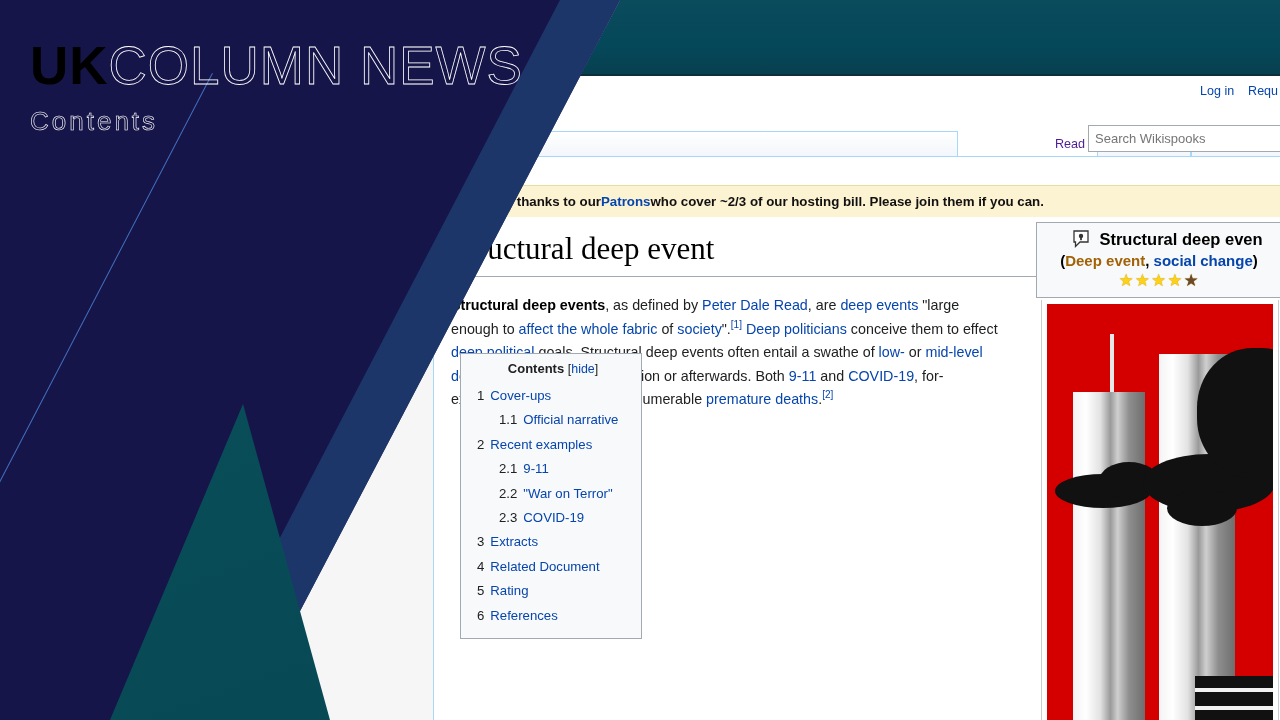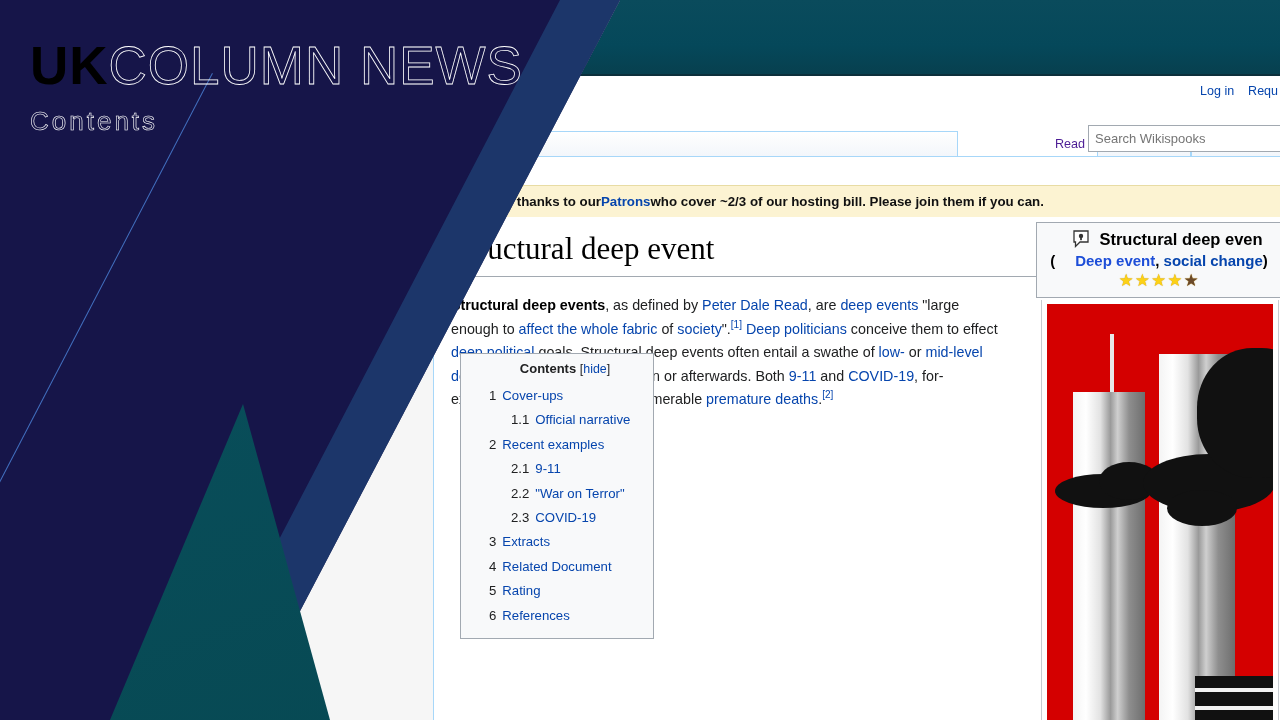--- a/index.html
+++ b/index.html
@@ -60,21 +60,21 @@
   h1.firstHeading{font-family:"Liberation Serif", serif;font-weight:normal;
                   font-size:31px;line-height:1.3;color:#000;margin:0;padding:12px 0 7px 0;
                   border-bottom:1px solid #a2a9b1;width:790px;}
   .bodytext{width:548px;font-size:14.3px;line-height:23.5px;color:#202122;margin-top:17px;}
   .bodytext a{color:#0645ad;text-decoration:none;}
   .bodytext b{color:#000;}
   sup{font-size:10px;vertical-align:super;line-height:0;}
 
   
   .toc{position:absolute;left:217px;top:278px;width:176px;
-       background:#f8f9fa;border:1px solid #a2a9b1;padding:7px 0 10px 16px;}
+       background:#f8f9fa;border:1px solid #a2a9b1;padding:7px 0 10px 4px;}
   .toc .title{text-align:center;font-size:13px;font-weight:bold;color:#202122;margin-bottom:8px;}
   .toc .title .hide{font-weight:normal;font-size:12.4px;color:#202122;}
   .toc .title .hide a{color:#0645ad;text-decoration:none;}
   .toc li{list-style:none;font-size:13.2px;line-height:24.4px;color:#202122;white-space:nowrap;}
   .toc ul{margin:0;padding:0 0 0 12px;}
   .toc .num{color:#202122;margin-right:6px;}
   .toc a{color:#0645ad;text-decoration:none;}
   .toc .lvl2{padding-left:22px;}
 
   
@@ -215,21 +215,21 @@
 
     <div class="infobox">
       <div class="ib-title">
         <svg width="20" height="20" viewBox="0 0 20 20">
           <path d="M3 2h14v11H9l-4.5 4.5V13H3z" fill="#ffffff" stroke="#333" stroke-width="1.3"></path>
           <circle cx="10" cy="7" r="2.2" fill="#333"></circle>
           <rect x="9.1" y="7.6" width="1.8" height="3.6" fill="#333"></rect>
         </svg>
         <span>Structural deep even</span>
       </div>
-      <div class="ib-sub"><span class="pn">(</span><a href="#" style="color:#1d4ed8;text-decoration:none;padding-left:20px;">Deep event</a><span class="pn">,  </span><a href="#" style="color:#0645ad;text-decoration:none;">social change</a><span class="pn">)</span></div>
+      <div class="ib-sub"><span class="pn">(</span><a href="#" style="color:#a16207;text-decoration:none;">Deep event</a><span class="pn">,  </span><a href="#" style="color:#0645ad;text-decoration:none;">social change</a><span class="pn">)</span></div>
       <div class="stars">
         <span class="star">★</span><span class="star">★</span><span class="star">★</span><span class="star">★</span><span class="star off">★</span>
       </div>
       <div class="ib-img"></div>
     </div>
 
     <div class="art">
       <div class="art-inner">
         <div class="mast"></div>
         <div class="twr twr-a"></div>

